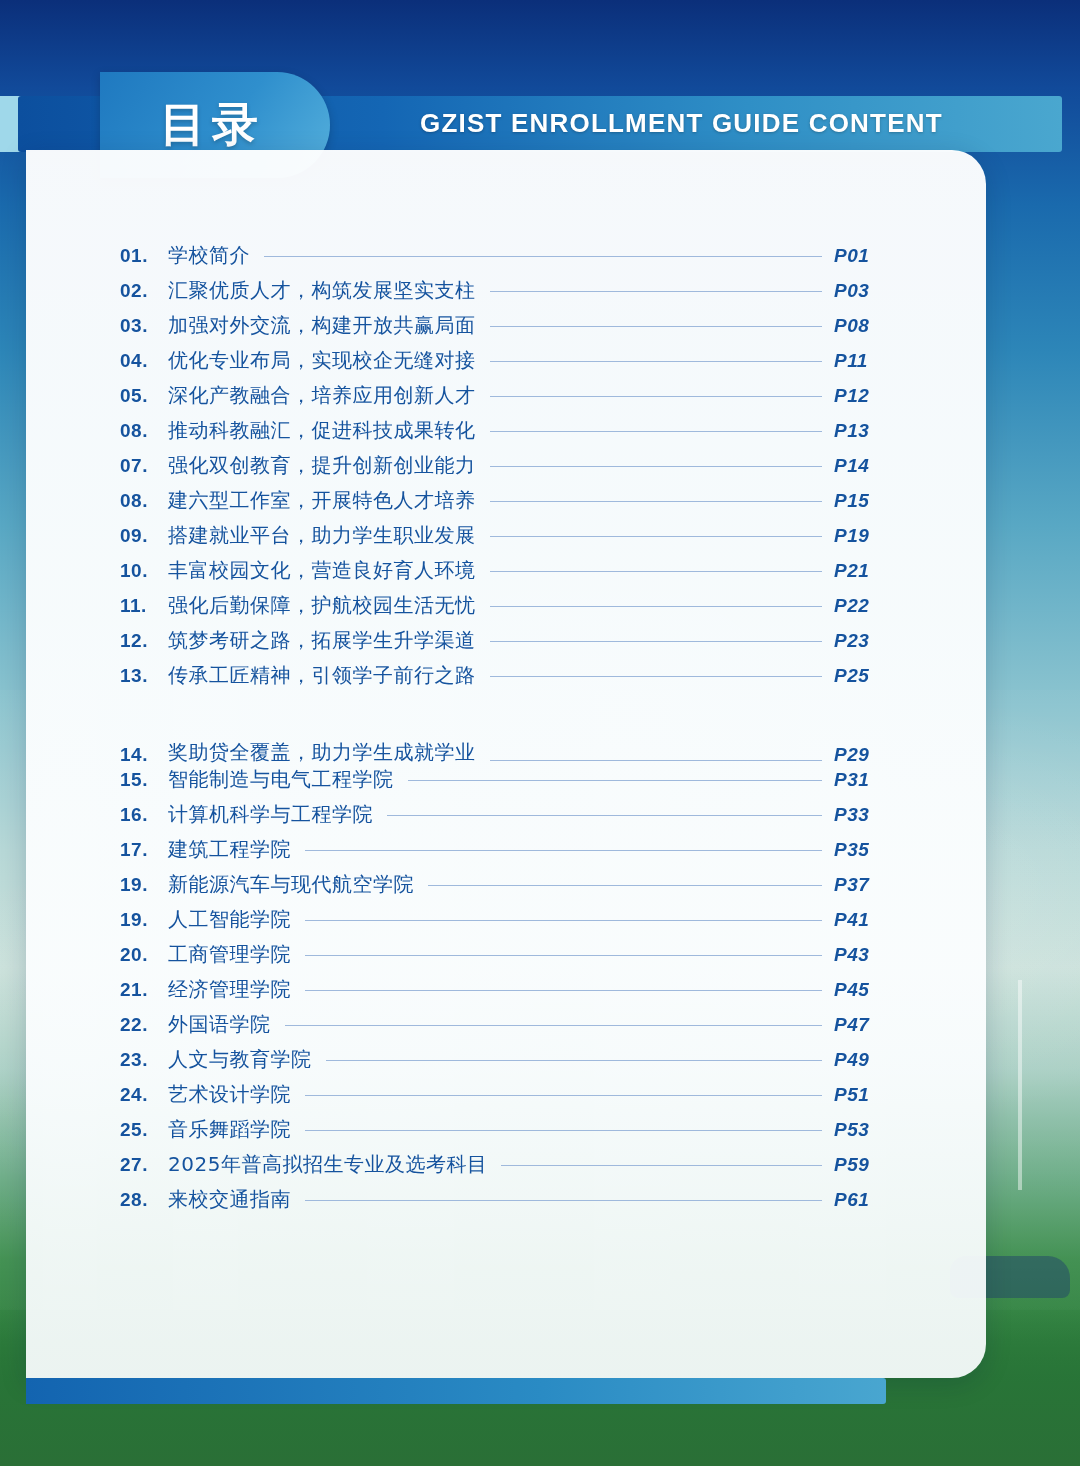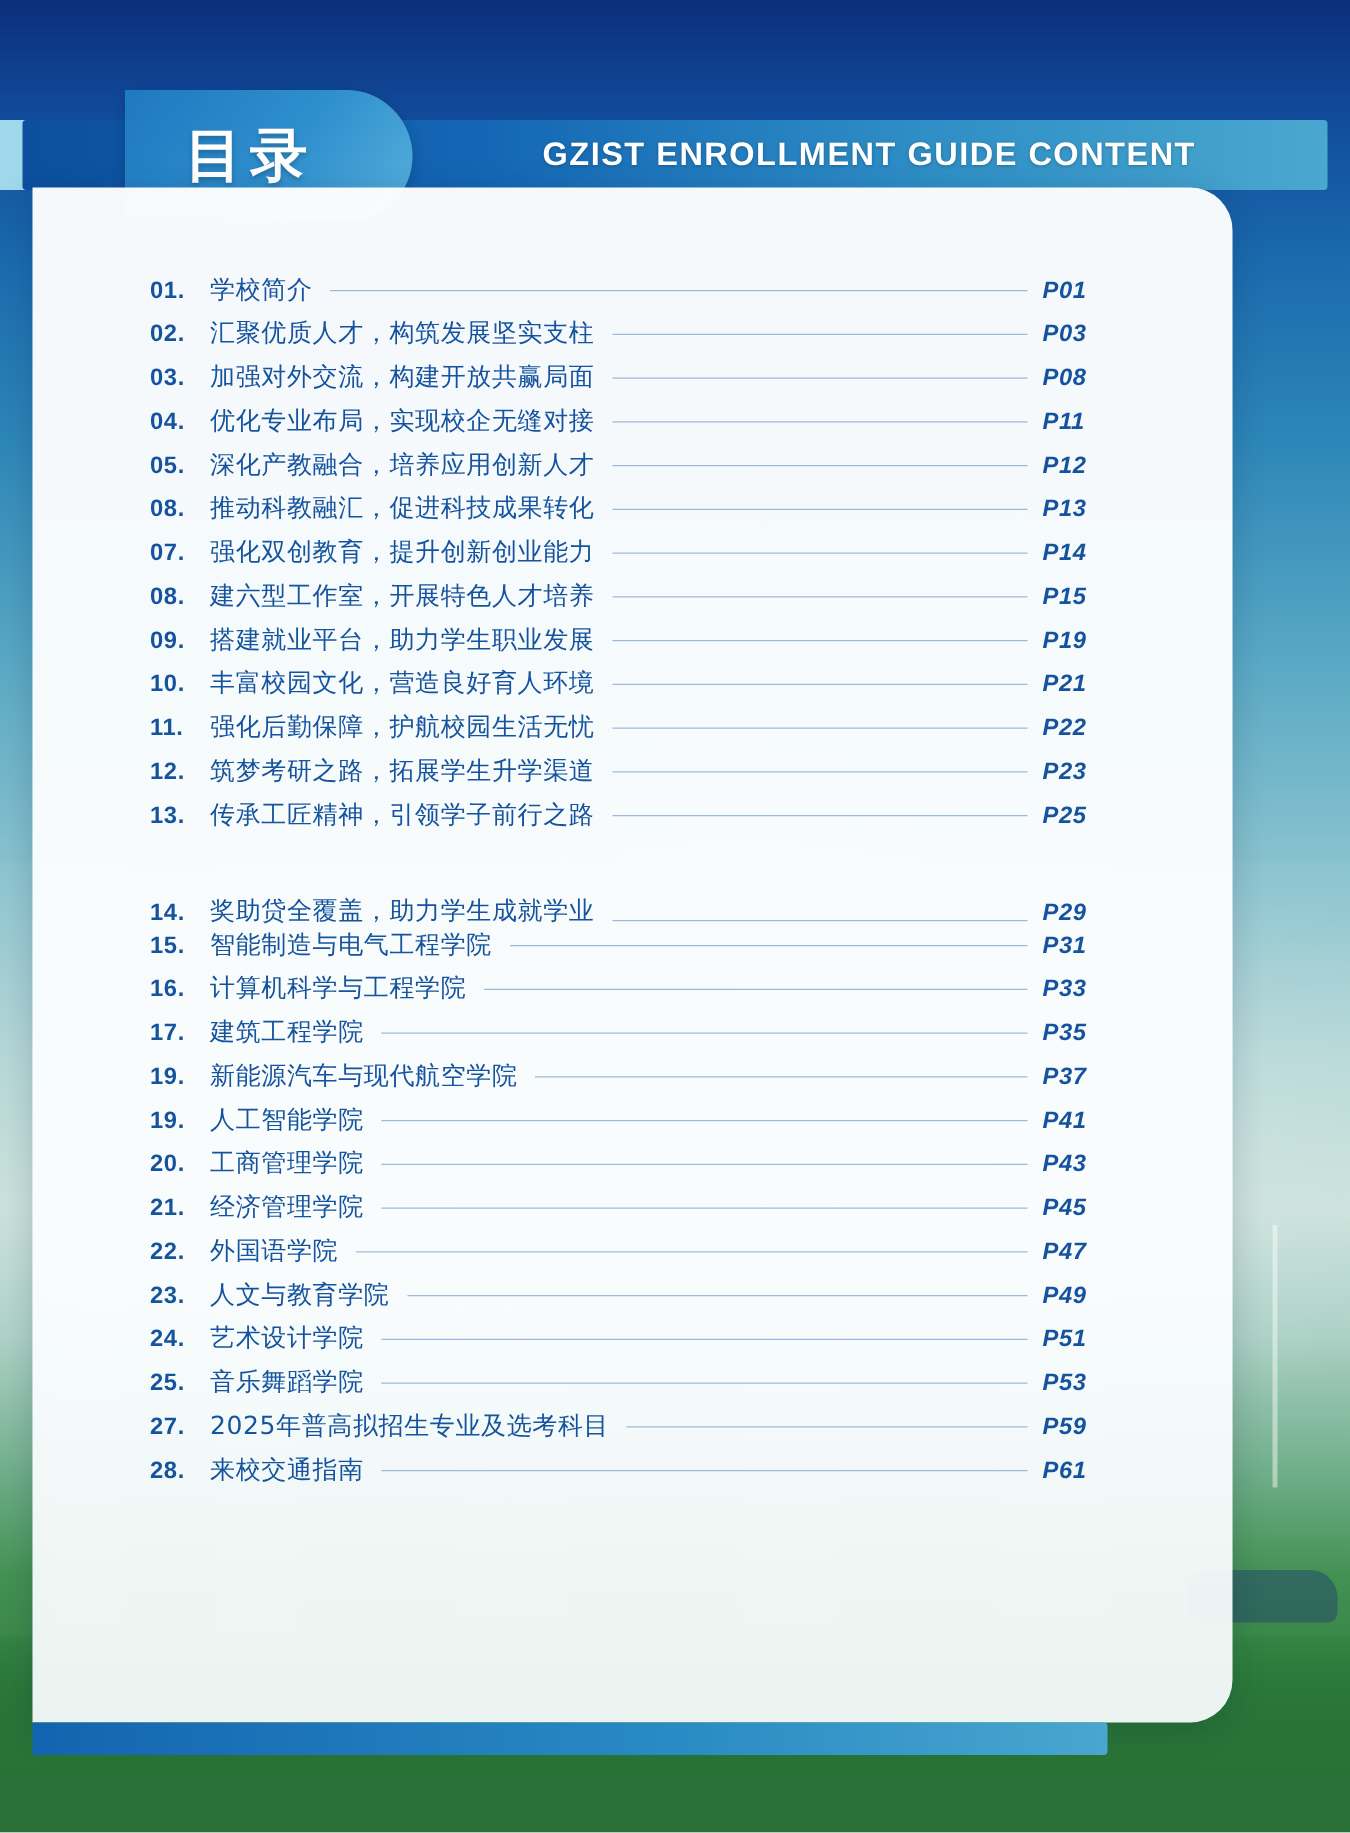--- a/index.html
+++ b/index.html
@@ -83,33 +83,32 @@
     background: linear-gradient(125deg, #1f79c0 0%, #2f8fcd 55%, #55b0dc 100%);
     border-radius: 0 70px 70px 0;
     box-shadow: 0 3px 10px rgba(0,0,0,0.18);
     display: flex; align-items: center;
   }
   .title-pill .cn-title {
     color: #ffffff;
     font-size: 46px;
     font-weight: bold;
     letter-spacing: 6px;
-    margin-left: 48px;
+    margin-left: 60px;
     text-shadow: 0 2px 4px rgba(0,0,0,0.22);
   }
   .en-title {
     position: absolute;
     left: 420px; top: 108px;
     color: #ffffff;
     font-size: 26px;
     font-weight: bold;
     letter-spacing: 1.2px;
     white-space: nowrap;
     text-shadow: 0 1px 3px rgba(0,0,0,0.25);
-    margin-left: 14px;
   }
 
   
   .card {
     position: absolute;
     left: 26px; top: 150px;
     width: 960px; height: 1228px;
     background: linear-gradient(180deg, rgba(255,255,255,0.96) 0%, rgba(252,254,255,0.95) 55%, rgba(250,253,255,0.93) 100%);
     border-radius: 0 34px 34px 0;
     box-shadow: 0 6px 26px rgba(0,20,60,0.18);
@@ -118,21 +117,21 @@
     position: absolute;
     left: 26px; top: 1378px;
     width: 860px; height: 26px;
     background: linear-gradient(90deg, #1364b0 0%, #2a8bc4 60%, #49a6d0 100%);
     border-radius: 0 3px 3px 0;
   }
 
   
   .toc {
     position: absolute;
-    left: 120px; top: 218px;
+    left: 120px; top: 242px;
     width: 770px;
   }
   .toc-row {
     display: flex;
     align-items: baseline;
     height: 35px;
   }
   .toc-row.gap { height: 69px; align-items: flex-end; }
   .num {
     color: #15539e;

